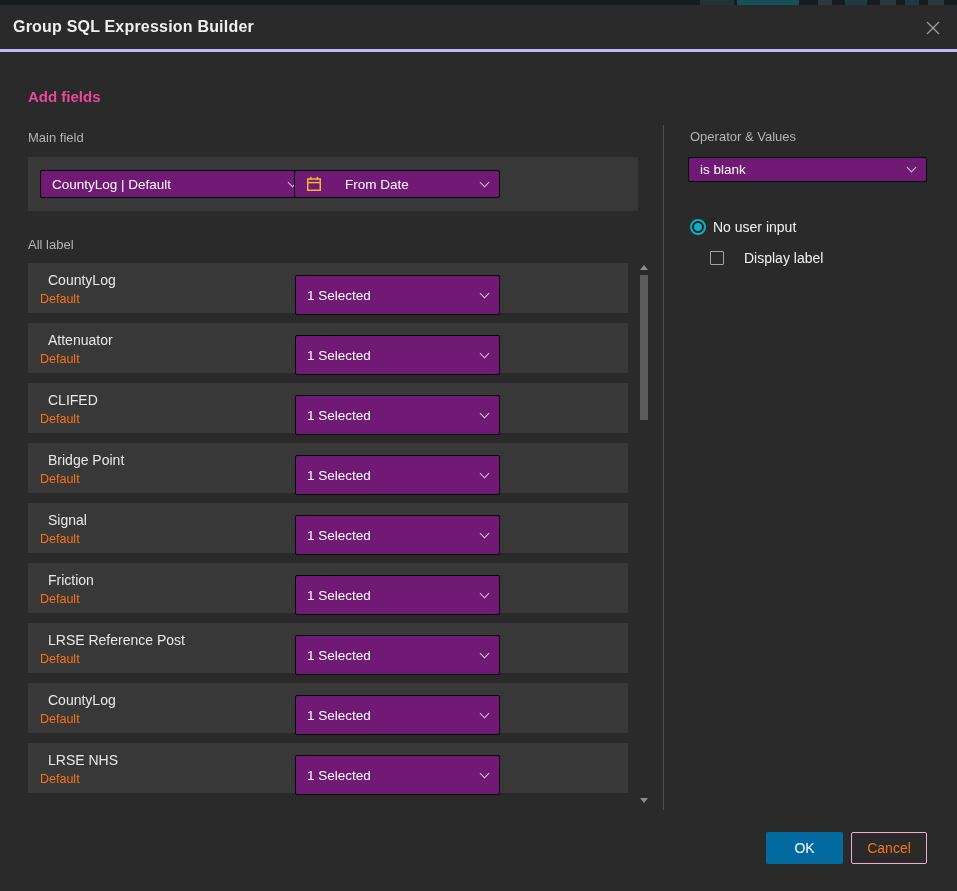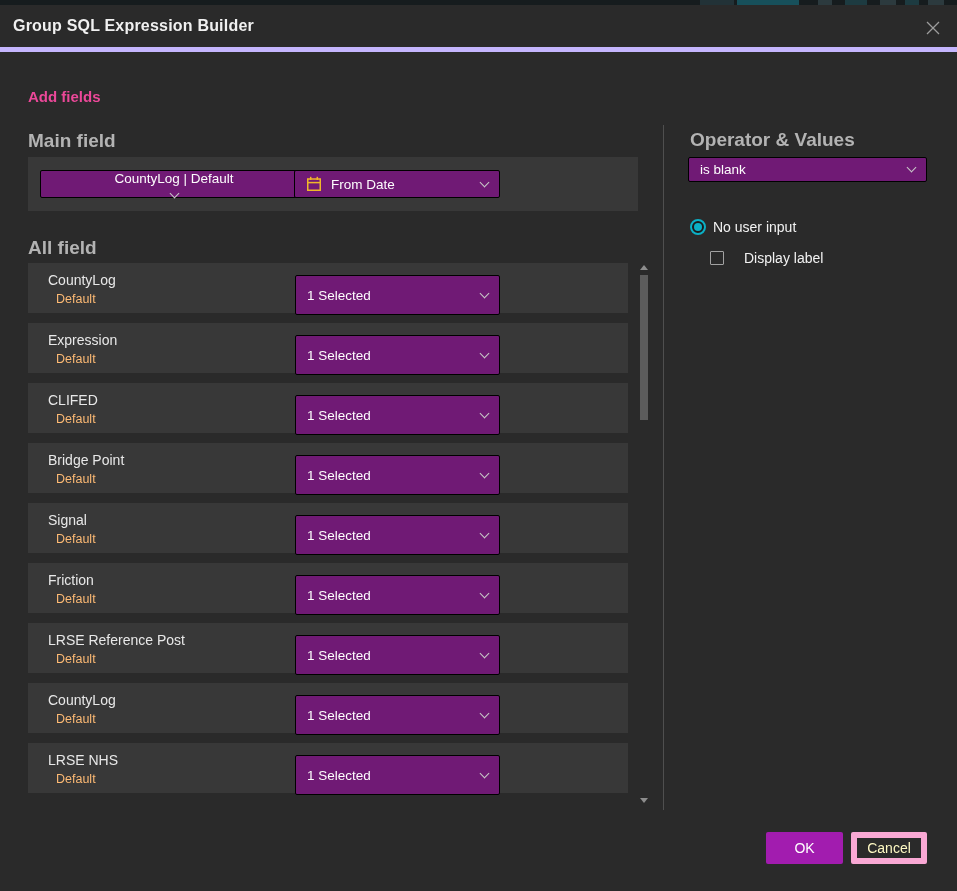--- a/index.html
+++ b/index.html
@@ -12,58 +12,58 @@
     color:#e6e6e6;
   }
   
   .top-strip { position:absolute; top:0; left:0; width:957px; height:5px; background:#161c1e; }
   .top-strip .seg { position:absolute; top:0; height:5px; }
 
   
   .dialog-bg { position:absolute; top:5px; left:0; width:957px; height:886px; background:#2a2a2a; }
   .dialog-header {
     position:absolute; top:5px; left:0; width:957px; height:47px;
-    border-bottom:5px solid #c4b5fd; display:flex; align-items:center;
+    border-bottom:3px solid #c4b5fd; display:flex; align-items:center;
   }
   .dialog-title { font-size:16px; font-weight:700; color:#f0f0f0; padding-left:13px; letter-spacing:.2px; }
   .close-btn {
     position:absolute; top:16px; right:12px; width:24px; height:24px;
     display:flex; align-items:center; justify-content:center; cursor:pointer;
   }
 
   .heading-add-fields { position:absolute; top:88px; left:28px; font-size:15px; font-weight:700; color:#ec4899; }
 
-  .section-label { position:absolute; font-size:19px; font-weight:700; color:#b3b3b3; }
+  .section-label { position:absolute; font-size:13px; font-weight:400; color:#b3b3b3; }
   .lbl-main-field { top:130px; left:28px; }
   .lbl-all-fields { top:237px; left:28px; }
   .lbl-operator   { top:129px; left:690px; }
 
   
   .select {
     position:absolute; background:#701a75; border:1px solid #000; border-radius:2px;
     display:flex; align-items:center; justify-content:space-between;
     padding:0 11px; color:#fdfdfd; font-size:13.5px; cursor:pointer;
   }
-  .select .left { display:flex; align-items:center; gap:9px; }
+  .select .left { display:flex; align-items:center; gap:23px; }
   .chev {
     width:7px; height:7px;
     border-right:1.4px solid #c9c9c9; border-bottom:1.4px solid #c9c9c9;
     transform:rotate(45deg); margin-top:-4px; flex:0 0 auto;
   }
 
   
   .main-field-box { position:absolute; top:157px; left:28px; width:610px; height:54px; background:#383838; }
-  .sel-source { top:170px; left:40px;  width:268px; height:28px;flex-direction:column; }
+  .sel-source { top:170px; left:40px;  width:268px; height:28px; }
   .sel-field  { top:170px; left:294px; width:206px; height:28px; }
 
   
   .field-list { position:absolute; top:263px; left:28px; width:600px; display:flex; flex-direction:column; gap:10px; }
   .row { position:relative; height:50px; background:#383838; }
   .row-name { position:absolute; top:9px;  left:20px; font-size:14px;   color:#e8e8e8; }
-  .row-sub  { position:absolute; top:29px; left:28px; font-size:12.5px; color:#fdba74; }
+  .row-sub  { position:absolute; top:29px; left:12px; font-size:12.5px; color:#f97316; }
   .row-select { top:12px; left:267px; width:205px; height:40px; }
 
   
   .scrollbar { position:absolute; top:263px; left:639px; width:10px; height:542px; }
   .sb-arrow-up, .sb-arrow-down { position:absolute; left:1px; width:0; height:0;
     border-left:4px solid transparent; border-right:4px solid transparent; }
   .sb-arrow-up   { top:2px;    border-bottom:5px solid #8d8d8d; }
   .sb-arrow-down { bottom:2px; border-top:5px solid #8d8d8d; }
   .sb-thumb { position:absolute; top:12px; left:1px; width:8px; height:145px; background:#5c5c5c; }
 
@@ -79,22 +79,22 @@
     background:#1b1b1b;
   }
   .radio-dot { width:8px; height:8px; border-radius:50%; background:#0bb0c5; }
   .radio-label, .check-label { font-size:14px; color:#f2f2f2; }
   .check-row { position:absolute; top:250px; left:710px; display:flex; align-items:center; gap:20px; cursor:pointer; }
   .checkbox { width:14px; height:14px; border:1.5px solid #a2a2a2; border-radius:1px; background:transparent; }
 
   
   .btn { position:absolute; top:832px; height:32px; border-radius:2px;
     display:flex; align-items:center; justify-content:center; font-size:14px; cursor:pointer; }
-  .btn-ok { left:766px; width:77px; background:#a21caf; color:#ffffff; }
-  .btn-cancel { left:851px; width:76px; background:transparent; border:6px solid #f9a8d4; color:#fef9c3; }
+  .btn-ok { left:766px; width:77px; background:#0369a1; color:#ffffff; }
+  .btn-cancel { left:851px; width:76px; background:transparent; border:1px solid #f9a8d4; color:#f97316; }
 </style>
 </head>
 <body>
 
 <div class="top-strip">
   <div class="seg" style="left:700px;width:34px;background:#223237;"></div>
   <div class="seg" style="left:737px;width:62px;background:#17505b;"></div>
   <div class="seg" style="left:818px;width:14px;background:#2c3a3e;"></div>
   <div class="seg" style="left:845px;width:22px;background:#1d3b41;"></div>
   <div class="seg" style="left:880px;width:16px;background:#2c3a3e;"></div>
@@ -130,33 +130,33 @@
       <rect x="1.75" y="3" width="12.5" height="11.25" fill="none" stroke="#efb72a" stroke-width="1.5"></rect>
       <line x1="1.75" y1="6.6" x2="14.25" y2="6.6" stroke="#efb72a" stroke-width="1.5"></line>
       <line x1="4.7" y1="0.8" x2="4.7" y2="4" stroke="#efb72a" stroke-width="1.5"></line>
       <line x1="11.3" y1="0.8" x2="11.3" y2="4" stroke="#efb72a" stroke-width="1.5"></line>
     </svg>
     <span>From Date</span>
   </span>
   <span class="chev"></span>
 </div>
 
-<div class="section-label lbl-all-fields">All field</div>
+<div class="section-label lbl-all-fields">All label</div>
 
 <div class="field-list">
   <div class="row">
     <div class="row-name">CountyLog</div>
     <div class="row-sub">Default</div>
     <div class="select row-select">
       <span>1 Selected</span>
       <span class="chev"></span>
     </div>
   </div>
   <div class="row">
-    <div class="row-name">Expression</div>
+    <div class="row-name">Attenuator</div>
     <div class="row-sub">Default</div>
     <div class="select row-select">
       <span>1 Selected</span>
       <span class="chev"></span>
     </div>
   </div>
   <div class="row">
     <div class="row-name">CLIFED</div>
     <div class="row-sub">Default</div>
     <div class="select row-select">

